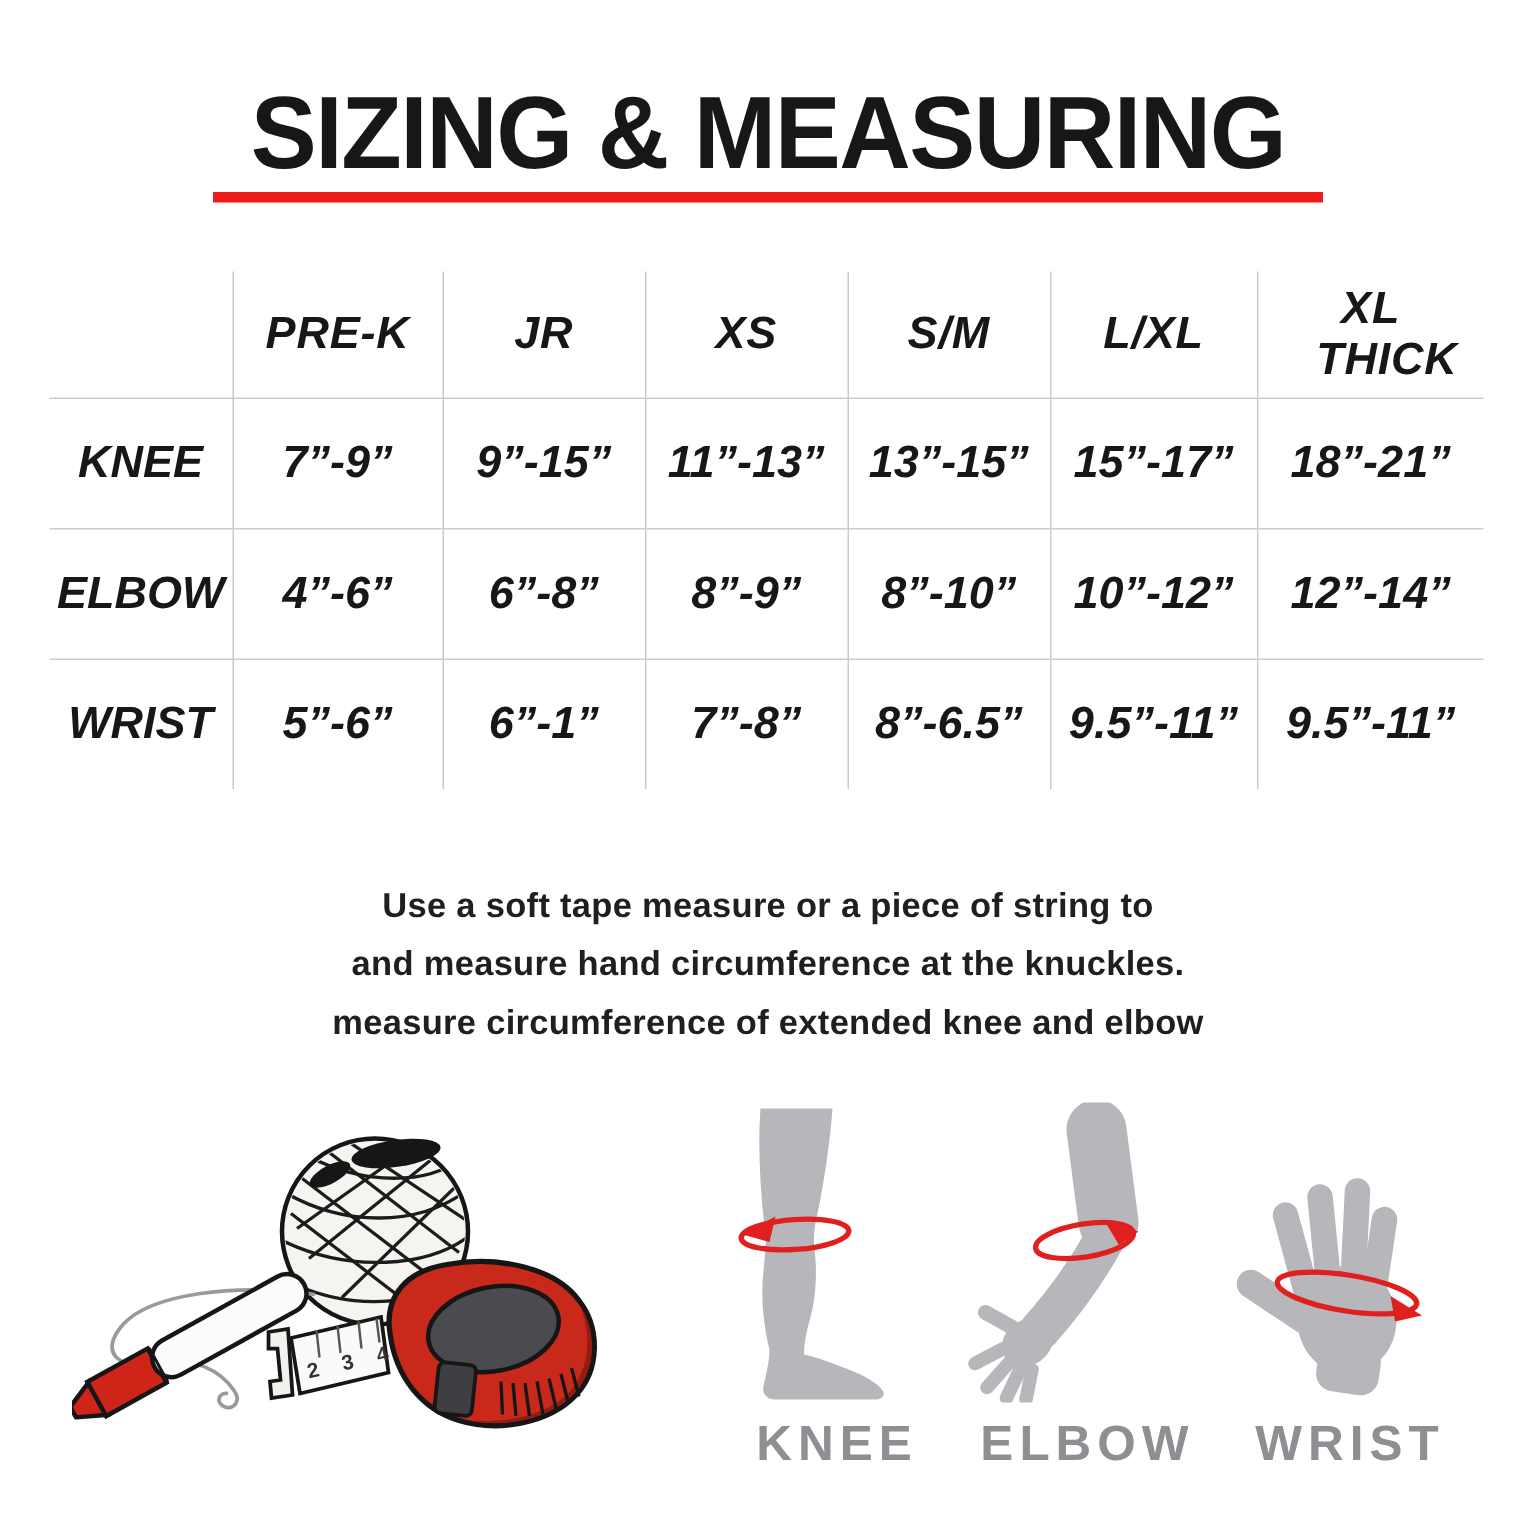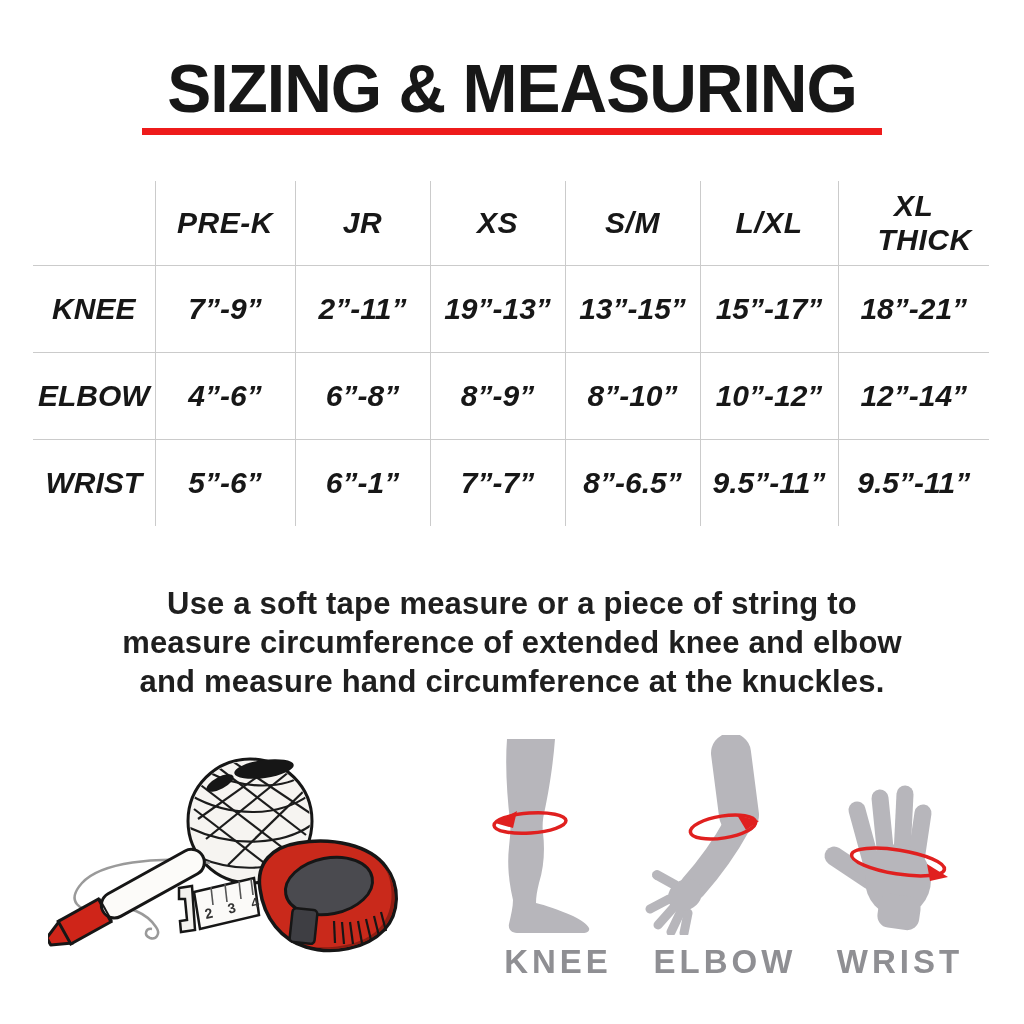--- a/index.html
+++ b/index.html
@@ -37,21 +37,21 @@
   .size-table tr.datarow > * { height:86px; }
   .size-table tr:first-child > * { border-top:none; }
   .size-table tr:last-child > * { border-bottom:none; }
   .size-table tr > *:first-child { border-left:none; }
   .size-table tr > *:last-child  { border-right:none; }
   .size-table th.narrow { padding:0 39px; }
 
   
   .instructions {
     position:absolute; top:584px; left:0; width:100%;
-    text-align:center; font-size:31px; font-weight:bold;
+    text-align:center; font-size:23px; font-weight:bold;
     color:#1f1f1f; line-height:39px; letter-spacing:0.2px;
   }
 
   
   .fig { position:absolute; top:735px; width:180px; text-align:center; }
   .fig-knee  { left:468px; }
   .fig-elbow { left:635px; }
   .fig-wrist { left:810px; }
   .fig svg { display:block; margin:0 auto; }
   .fig-label {
@@ -84,51 +84,51 @@
       <th>PRE-K</th>
       <th>JR</th>
       <th>XS</th>
       <th>S/M</th>
       <th>L/XL</th>
       <th class="narrow">XL THICK</th>
     </tr>
     <tr class="datarow">
       <th>KNEE</th>
       <td>7”-9”</td>
-      <td>2”-11”</td>
-      <td>19”-13”</td>
+      <td>9”-15”</td>
+      <td>11”-13”</td>
       <td>13”-15”</td>
       <td>15”-17”</td>
       <td>18”-21”</td>
     </tr>
     <tr class="datarow">
       <th>ELBOW</th>
       <td>4”-6”</td>
       <td>6”-8”</td>
       <td>8”-9”</td>
       <td>8”-10”</td>
       <td>10”-12”</td>
       <td>12”-14”</td>
     </tr>
     <tr class="datarow">
       <th>WRIST</th>
       <td>5”-6”</td>
       <td>6”-1”</td>
-      <td>7”-7”</td>
+      <td>7”-8”</td>
       <td>8”-6.5”</td>
       <td>9.5”-11”</td>
       <td>9.5”-11”</td>
     </tr>
   </tbody>
     </table>
 
   <div class="instructions">
     <div>Use a soft tape measure or a piece of string to</div>
+    <div>and measure hand circumference at the knuckles.</div>
     <div>measure circumference of extended knee and elbow</div>
-    <div>and measure hand circumference at the knuckles.</div>
   </div>
 
   <div class="tools">
     <svg viewBox="0 0 400 266" width="400" height="266">
       <defs>
         <clipPath id="ballclip">
             <circle cx="202" cy="84" r="60"></circle>
           </clipPath>
       </defs>
 

